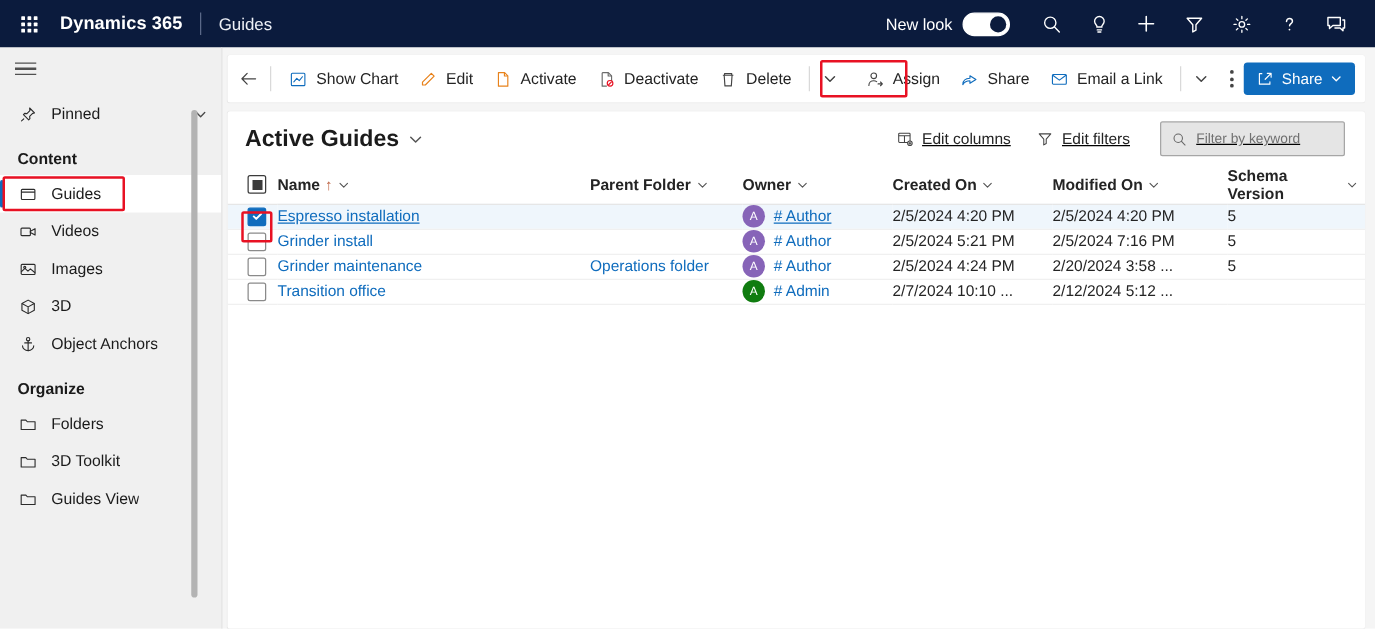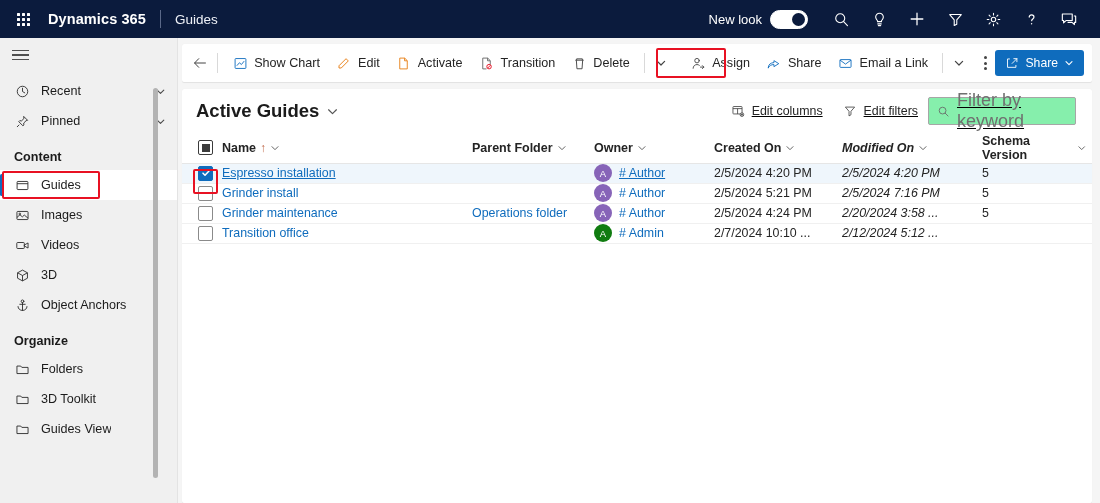--- a/index.html
+++ b/index.html
@@ -105,44 +105,44 @@
     box-shadow: 0 0.3px 0.9px rgba(0,0,0,.08);
   }
   .cardhead { height: 44px; display: flex; align-items: center; padding: 0 16px 0 14px; flex: 0 0 44px; }
   .viewtitle { font-size: 18.5px; font-weight: bold; color: #1b1b1b; display: flex; align-items: center; gap: 7px; cursor: pointer; }
   .headtools { margin-left: auto; display: flex; align-items: center; gap: 0px; text-decoration: underline; }
   .headbtn {
     display: flex; align-items: center; gap: 7px; font-size: 12.4px; color: #242424;
     padding: 0 10px; height: 28px; cursor: pointer; white-space: nowrap; border-radius: 2px;
   }
   .searchbox {
-    width: 148px; height: 28px; border: 1px solid #a6a6a6;
+    margin-left: 14px; width: 148px; height: 28px; border: 1px solid #a6a6a6;
     border-radius: 2px; display: flex; align-items: center; gap: 7px; padding: 0 8px;
-    font-size: 18px; color: #707070; background: #86efac; cursor: text;
+    font-size: 11px; color: #707070; background: #e5e5e5; cursor: text;
   }
 
   
   .tablewrap { flex: 1 1 auto; overflow: hidden; }
   table.grid { width: 100%; border-collapse: collapse; table-layout: fixed; }
   table.grid th {
     font-size: 12.5px; font-weight: bold; color: #242424; text-align: left;
     height: 30px; padding: 0; border-bottom: 1px solid #e6e6e6; vertical-align: middle;
   }
   table.grid th .thin { display: flex; align-items: center; gap: 4px; cursor: pointer; padding-right: 6px; }
   table.grid td {
     font-size: 12.4px; color: #242424; height: 20px; padding: 0;
     border-bottom: 1px solid #f0f0f0; vertical-align: middle;
   }
   tr.row.selected td { background: #eff6fc; }
   .c-check { width: 40px; padding-left: 16px !important; }
   .c-name { width: 250px; }
   .c-folder { width: 122px; }
   .c-owner { width: 120px; }
   .c-created { width: 128px; }
-  .c-modified { width: 140px; font-style: italic; }
+  .c-modified { width: 140px; }
   .c-schema { width: 110px; margin-top: 31px; }
   .cb {
     width: 15px; height: 15px; border: 1.3px solid #8a8a8a; border-radius: 2px;
     background: #fff; display: flex; align-items: center; justify-content: center; cursor: pointer;
   }
   .cb.checked { background: #0f6cbd; border-color: #0f6cbd; }
   .cb-head {
     width: 15px; height: 15px; border: 1.3px solid #3b3b3b; border-radius: 2px;
     background: #fff; display: flex; align-items: center; justify-content: center; cursor: pointer;
   }
@@ -239,34 +239,20 @@
         <div class="bars">
             <i></i>
             <i></i>
             <i></i>
           </div>
       </div>
 
       <div class="nav">
 
 
-        <div class="navitem">
-          <span class="nico">
-            <svg width="15" height="15" viewBox="0 0 20 20" fill="none" stroke="#2b2b2b" stroke-width="1.2">
-              <circle cx="10" cy="10" r="7"></circle>
-                <path d="M10 5.6V10l3 1.8" stroke-linecap="round"></path>
-            </svg>
-          </span>
-          <span class="nlabel">Recent</span>
-          <span class="chev">
-            <svg width="11" height="11" viewBox="0 0 12 12" fill="none" stroke="#4a4a4a" stroke-width="1.2" stroke-linecap="round" stroke-linejoin="round">
-                <path d="M2.4 4.4 6 8l3.6-3.6"></path>
-              </svg>
-          </span>
-        </div>
 
         <div class="navitem">
           <span class="nico">
             <svg width="15" height="15" viewBox="0 0 20 20" fill="none" stroke="#2b2b2b" stroke-width="1.2" stroke-linejoin="round">
               <path d="M11.6 3.2 16.8 8.4l-2 .5-3.2 3.2.3 2.4-1.3 1.3-5.6-5.6 1.3-1.3 2.4.3L11.9 6z"></path>
               <path d="M5.3 14.7 3 17" stroke-linecap="round"></path>
             </svg>
           </span>
           <span class="nlabel">Pinned</span>
           <span class="chev">
@@ -288,36 +274,36 @@
             </span>
             <span class="nlabel">Guides</span>
           </div>
           <div class="nav-highlight" style="top:1px;"></div>
         </div>
 
 
         <div class="navitem">
           <span class="nico">
             <svg width="15" height="15" viewBox="0 0 20 20" fill="none" stroke="#2b2b2b" stroke-width="1.2" stroke-linejoin="round">
+              <rect x="2.4" y="6" width="10" height="8" rx="1"></rect>
+                <path d="M12.4 9.4 17.4 6.6v6.8l-5-2.8z"></path>
+            </svg>
+          </span>
+          <span class="nlabel">Videos</span>
+        </div>
+
+        <div class="navitem">
+          <span class="nico">
+            <svg width="15" height="15" viewBox="0 0 20 20" fill="none" stroke="#2b2b2b" stroke-width="1.2" stroke-linejoin="round">
               <rect x="2.6" y="4.6" width="14.8" height="10.8" rx="1"></rect>
               <path d="M2.6 12.6 6.6 9l3.2 2.8 2.6-2.4 5 4.2"></path>
               <circle cx="6.4" cy="7.9" r="1.1"></circle>
             </svg>
           </span>
           <span class="nlabel">Images</span>
-        </div>
-
-        <div class="navitem">
-          <span class="nico">
-            <svg width="15" height="15" viewBox="0 0 20 20" fill="none" stroke="#2b2b2b" stroke-width="1.2" stroke-linejoin="round">
-              <rect x="2.4" y="6" width="10" height="8" rx="1"></rect>
-                <path d="M12.4 9.4 17.4 6.6v6.8l-5-2.8z"></path>
-            </svg>
-          </span>
-          <span class="nlabel">Videos</span>
         </div>
 
         <div class="navitem">
           <span class="nico">
             <svg width="15" height="15" viewBox="0 0 20 20" fill="none" stroke="#2b2b2b" stroke-width="1.2" stroke-linejoin="round">
               <path d="M10 2.8 16.6 6.4v7.2L10 17.2 3.4 13.6V6.4z"></path>
                 <path d="M3.4 6.4 10 10l6.6-3.6M10 10v7.2"></path>
             </svg>
           </span>
           <span class="nlabel">3D</span>
@@ -412,21 +398,21 @@
         <div class="cmdbtn">
           <span class="cico">
             <svg width="15" height="15" viewBox="0 0 20 20" fill="none" stroke="#6b6b6b" stroke-width="1.25" stroke-linejoin="round">
               <path d="M5 2.8h6.6L15 6.2v5.4"></path>
                 <path d="M11.4 2.8v3.6H15"></path>
                 <path d="M5 2.8v14.4h5"></path>
               <circle cx="13.4" cy="14.2" r="3" stroke="#e81123"></circle>
               <path d="M11.6 16 15.2 12.4" stroke="#e81123"></path>
             </svg>
           </span>
-          <span>Transition</span>
+          <span>Deactivate</span>
         </div>
 
         <div class="cmdbtn">
           <span class="cico">
             <svg width="15" height="15" viewBox="0 0 20 20" fill="none" stroke="#444" stroke-width="1.25" stroke-linejoin="round">
               <path d="M4.4 5.6h11.2"></path>
                 <path d="M6.2 5.6V3.8h7.6v1.8"></path>
               <path d="M5.8 5.6 6.6 17h6.8l.8-11.4"></path>
             </svg>
           </span>

